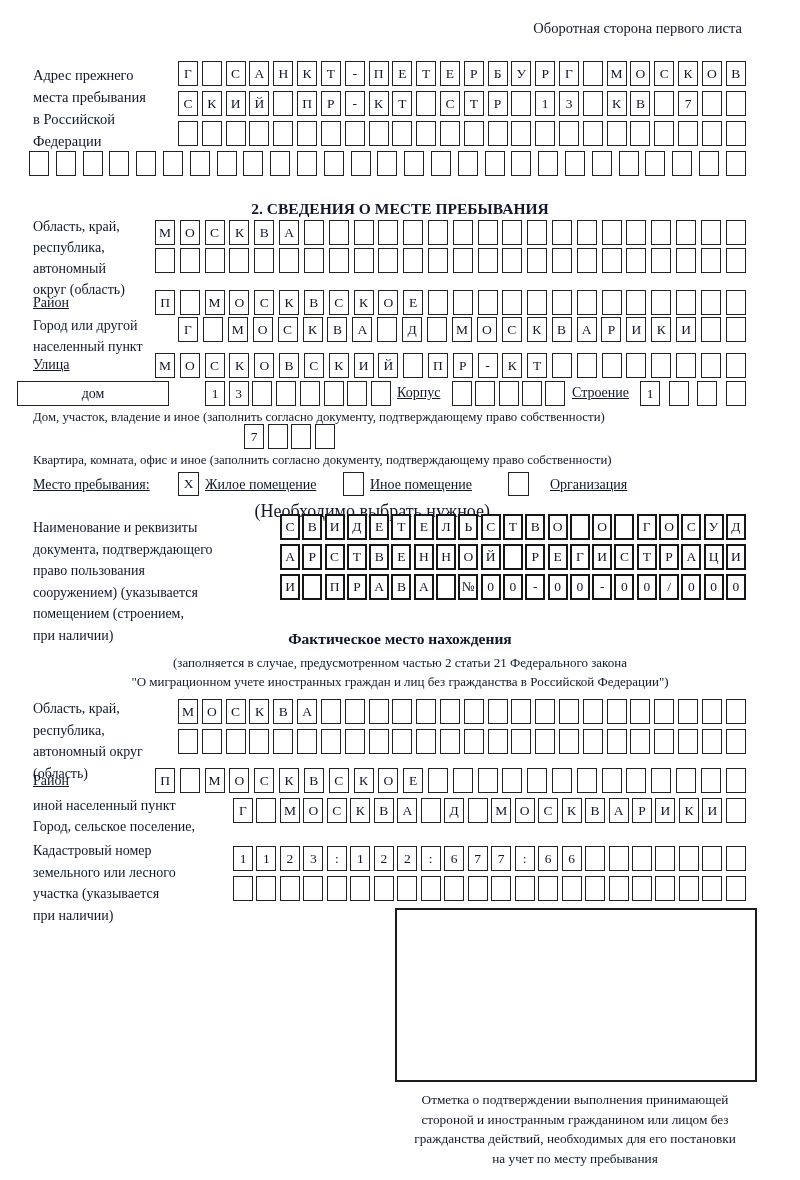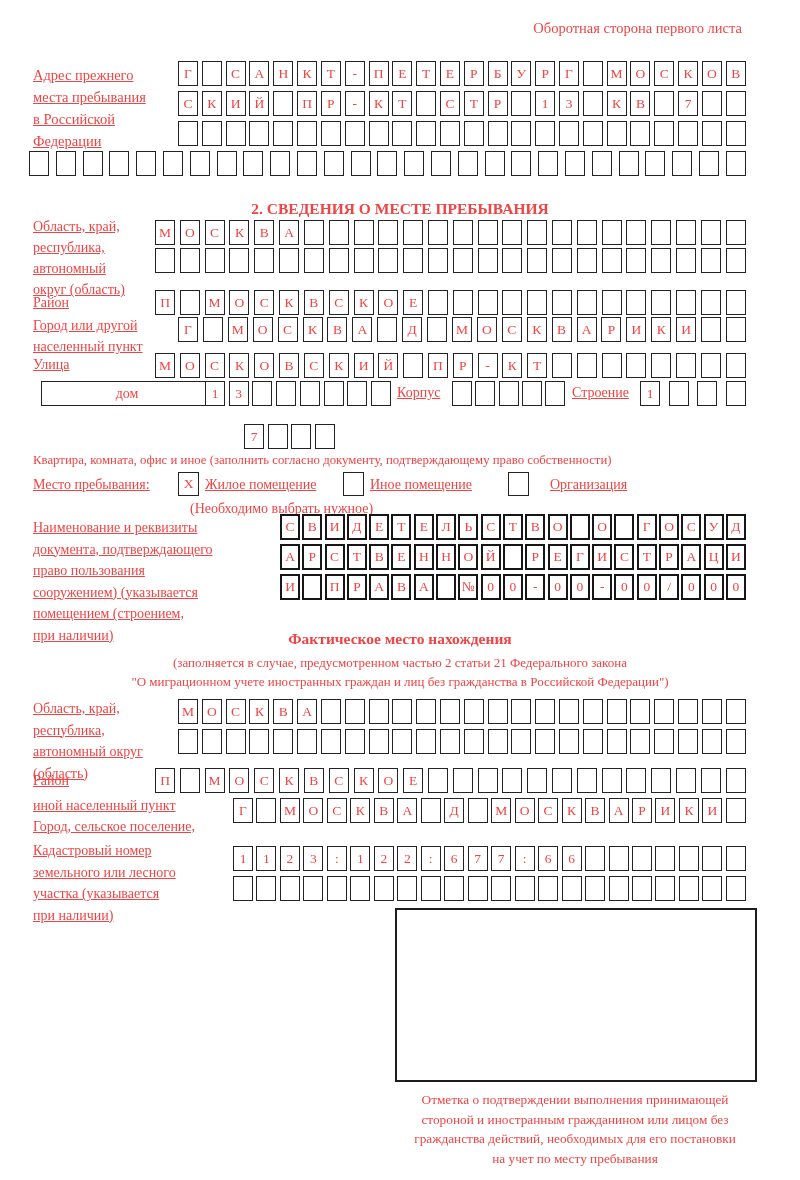--- a/index.html
+++ b/index.html
@@ -1,19 +1,19 @@
 <!DOCTYPE html>
 <html><head>
 <meta charset="utf-8">
 <style>
   html,body{margin:0;padding:0;background:#fff;}
   .page{position:relative;width:800px;height:1180px;background:#fff;overflow:hidden;
-        font-family:"Liberation Serif","DejaVu Serif",serif;color:#ef4444;}
+        font-family:"Liberation Serif","DejaVu Serif",serif;color:#0f172a;}
   .note{position:absolute;top:20px;right:58px;font-size:14.5px;}
-  .lbl{position:absolute;font-size:14px;line-height:21px;text-decoration:underline;}
+  .lbl{position:absolute;font-size:14px;line-height:21px;}
   .lbl.lh22{line-height:22px;font-size:14.5px;}
   .inline-lbl{position:absolute;font-size:14px;white-space:nowrap;text-decoration:underline;}
   .boxrow{position:absolute;display:flex;justify-content:space-between;}
   .cbox{width:20px;height:25px;border:1.5px solid #232323;box-sizing:border-box;
         display:inline-flex;align-items:center;justify-content:center;
         font-size:13.5px;background:#fff;flex:0 0 auto;}
   .doc .cbox{border:2.2px solid #161616;height:26px;}
   .cap{font-size:12.8px;white-space:nowrap;}
   .center{position:absolute;left:0;width:100%;text-align:center;}
   .h2{font-weight:bold;font-size:15.5px;}
@@ -289,21 +289,21 @@
       <span class="cbox"></span>
       <span class="cbox"></span>
       <span class="cbox"></span>
       <span class="cbox"></span>
       <span class="cbox"></span>
       <span class="cbox"></span>
       <span class="cbox"></span>
       <span class="cbox"></span>
     </div>
 
-  <div class="labelbox" style="left:41px;top:381px;width:172px">дом</div>
+  <div class="labelbox" style="left:17px;top:381px;width:152px">дом</div>
   <div class="boxrow" style="left:205px;top:381px;width:186px">
       <span class="cbox">1</span>
       <span class="cbox">3</span>
       <span class="cbox"></span>
       <span class="cbox"></span>
       <span class="cbox"></span>
       <span class="cbox"></span>
       <span class="cbox"></span>
       <span class="cbox"></span>
     </div>
@@ -315,37 +315,38 @@
       <span class="cbox"></span>
       <span class="cbox"></span>
     </div>
   <div class="inline-lbl" style="left:572px;top:385px">Строение</div>
   <div class="boxrow" style="left:640px;top:381px;width:106px">
       <span class="cbox">1</span>
       <span class="cbox"></span>
       <span class="cbox"></span>
       <span class="cbox"></span>
     </div>
+  <div class="cap" style="position:absolute;left:33px;top:410px">Дом, участок, владение и иное (заполнить согласно документу, подтверждающему право собственности)</div>
 
   <div class="boxrow" style="left:244px;top:424px;width:91px">
       <span class="cbox">7</span>
       <span class="cbox"></span>
       <span class="cbox"></span>
       <span class="cbox"></span>
     </div>
   <div class="cap" style="position:absolute;left:33px;top:453px">Квартира, комната, офис и иное (заполнить согласно документу, подтверждающему право собственности)</div>
 
   <div class="inline-lbl" style="left:33px;top:477px">Место пребывания:</div>
   <div class="chk" style="left:178px;top:472px">X</div>
   <div class="inline-lbl" style="left:205px;top:477px">Жилое помещение</div>
   <div class="chk" style="left:343px;top:472px"></div>
   <div class="inline-lbl" style="left:370px;top:477px">Иное помещение</div>
   <div class="chk" style="left:508px;top:472px"></div>
   <div class="inline-lbl" style="left:550px;top:477px">Организация</div>
-  <div class="cap" style="position:absolute;left:190px;top:501px;width:300px;text-align:left;font-size:14px">(Необходимо выбрать нужное)</div>
+  <div class="cap" style="position:absolute;left:190px;top:501px;width:300px;text-align:right;font-size:18px">(Необходимо выбрать нужное)</div>
 
   <div class="lbl" style="left:33px;top:517px;width:240px;line-height:21.5px">
       <div class="tline">Наименование и реквизиты</div>
       <div class="tline">документа, подтверждающего</div>
       <div class="tline">право пользования</div>
       <div class="tline">сооружением) (указывается</div>
       <div class="tline">помещением (строением,</div>
       <div class="tline">при наличии)</div>
     </div>
   <div class="boxrow doc" style="left:280px;top:514px;width:466px">

